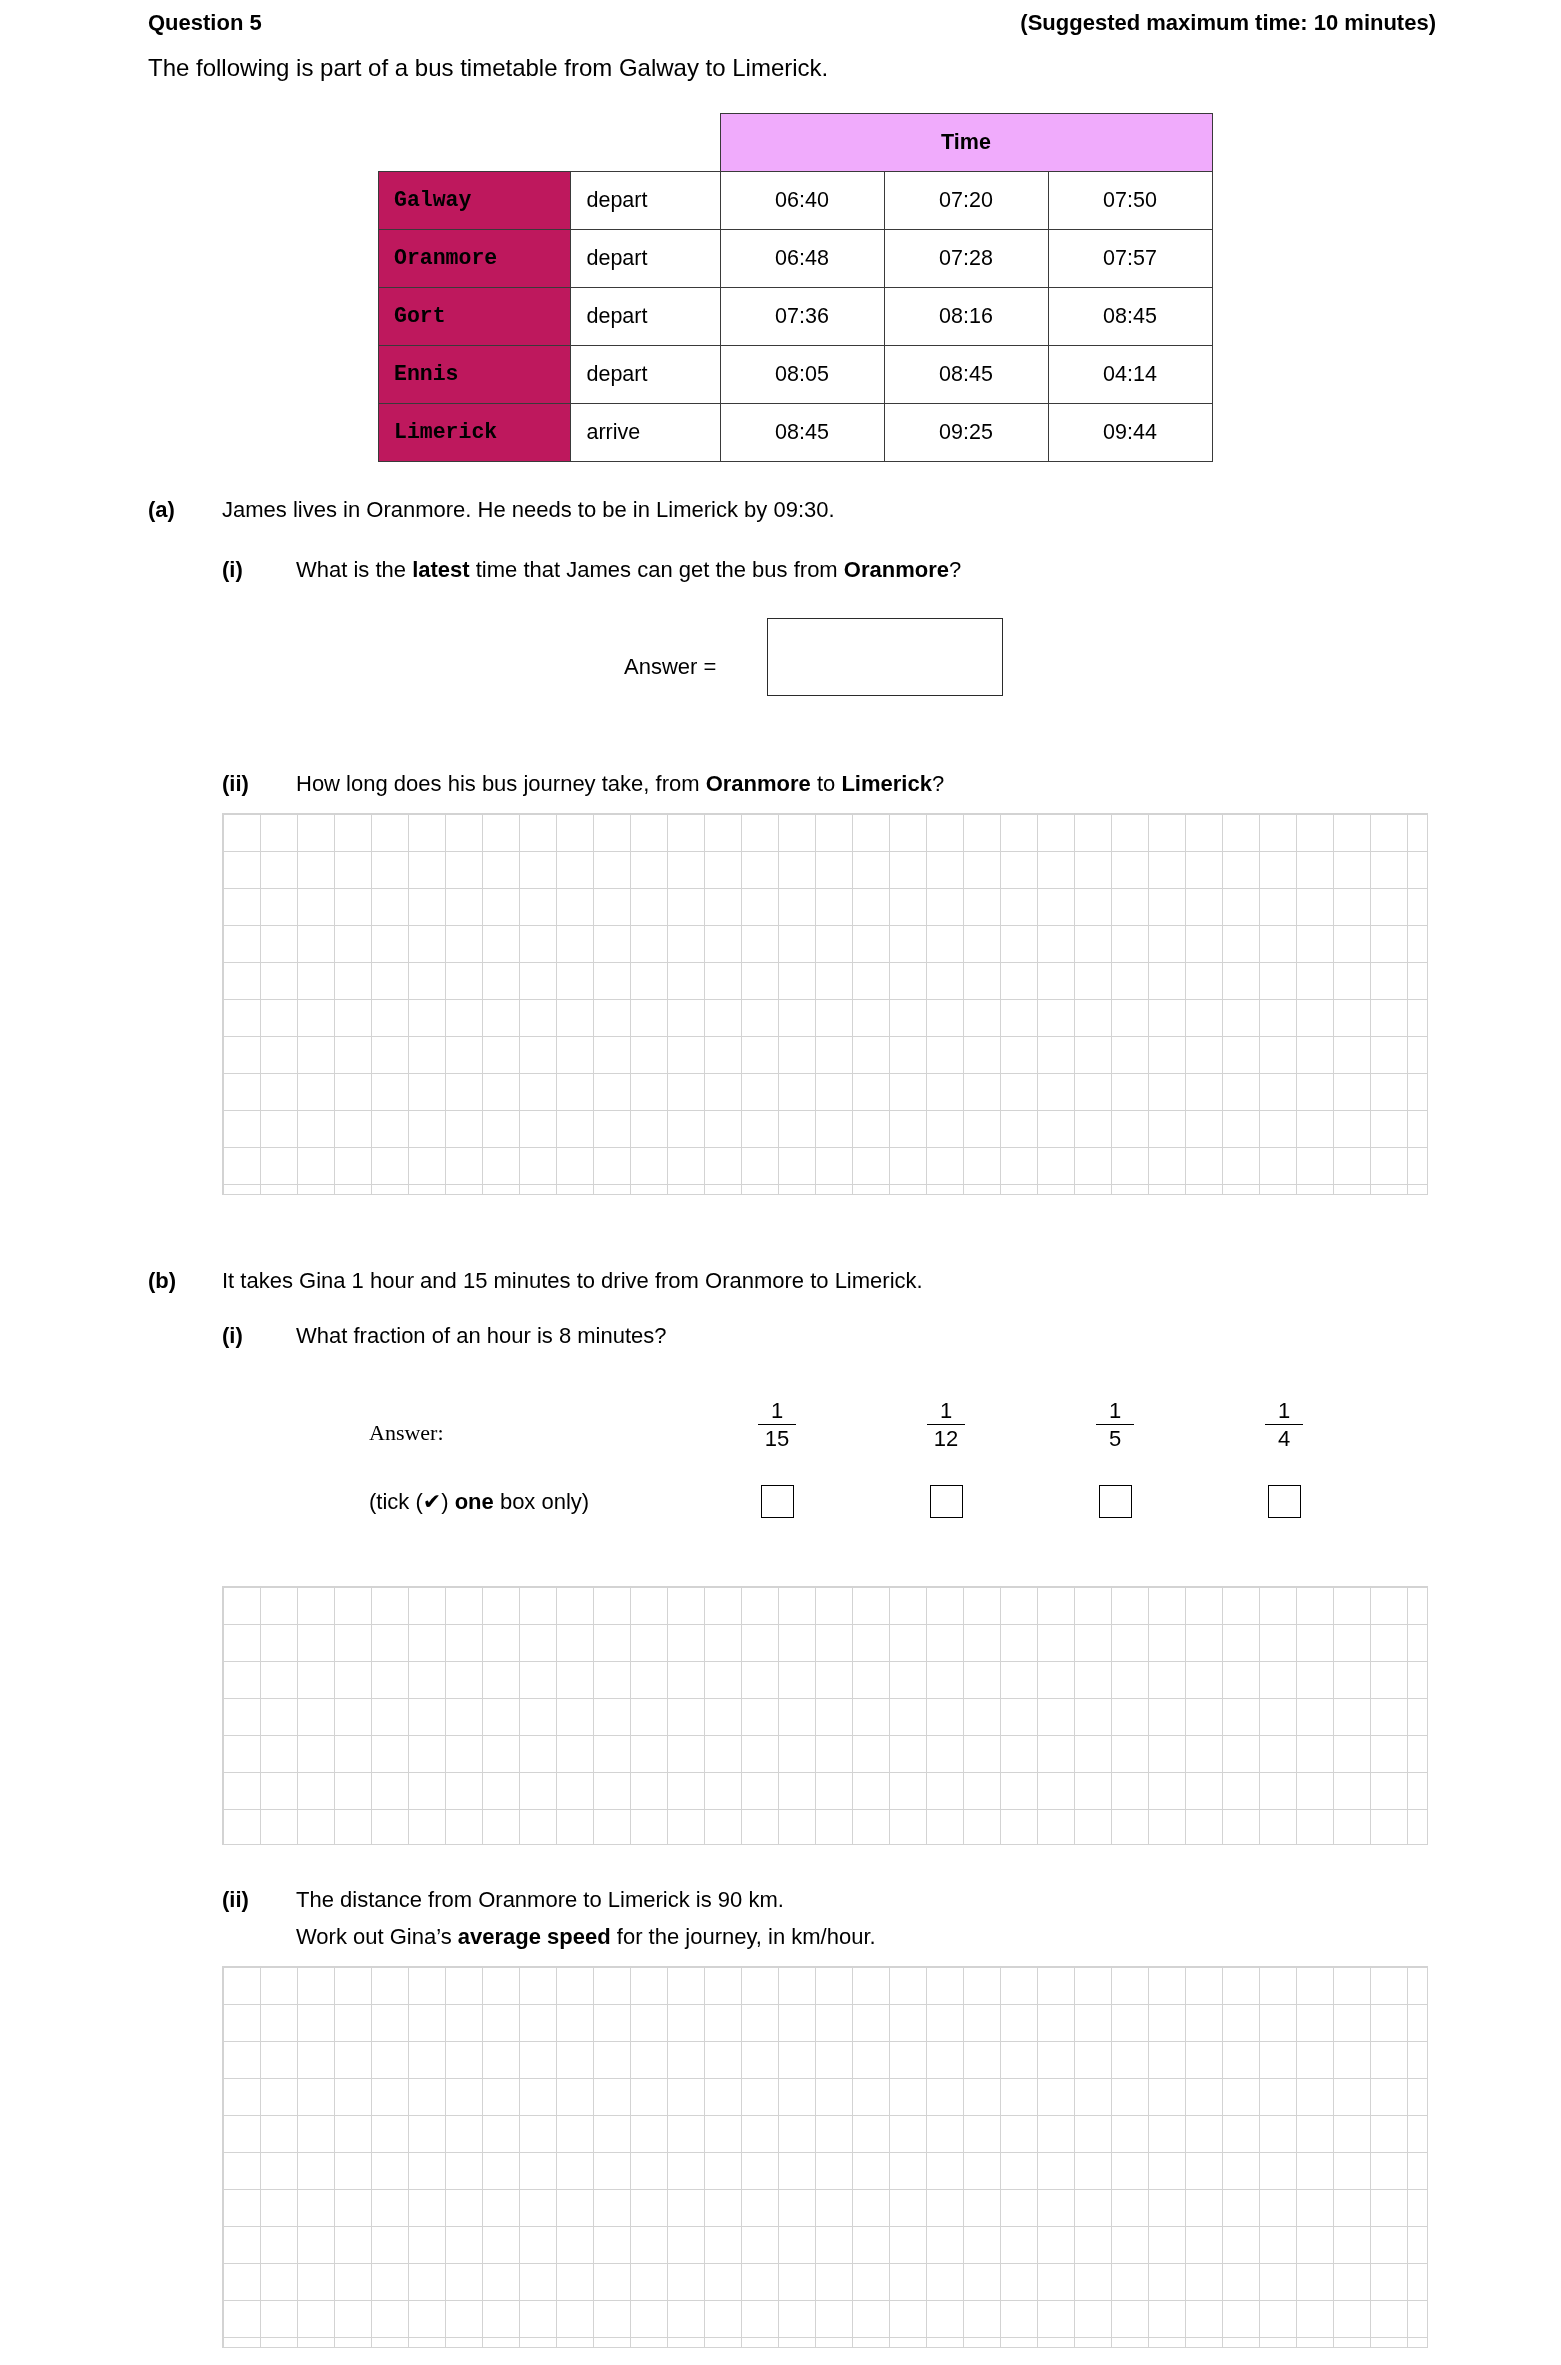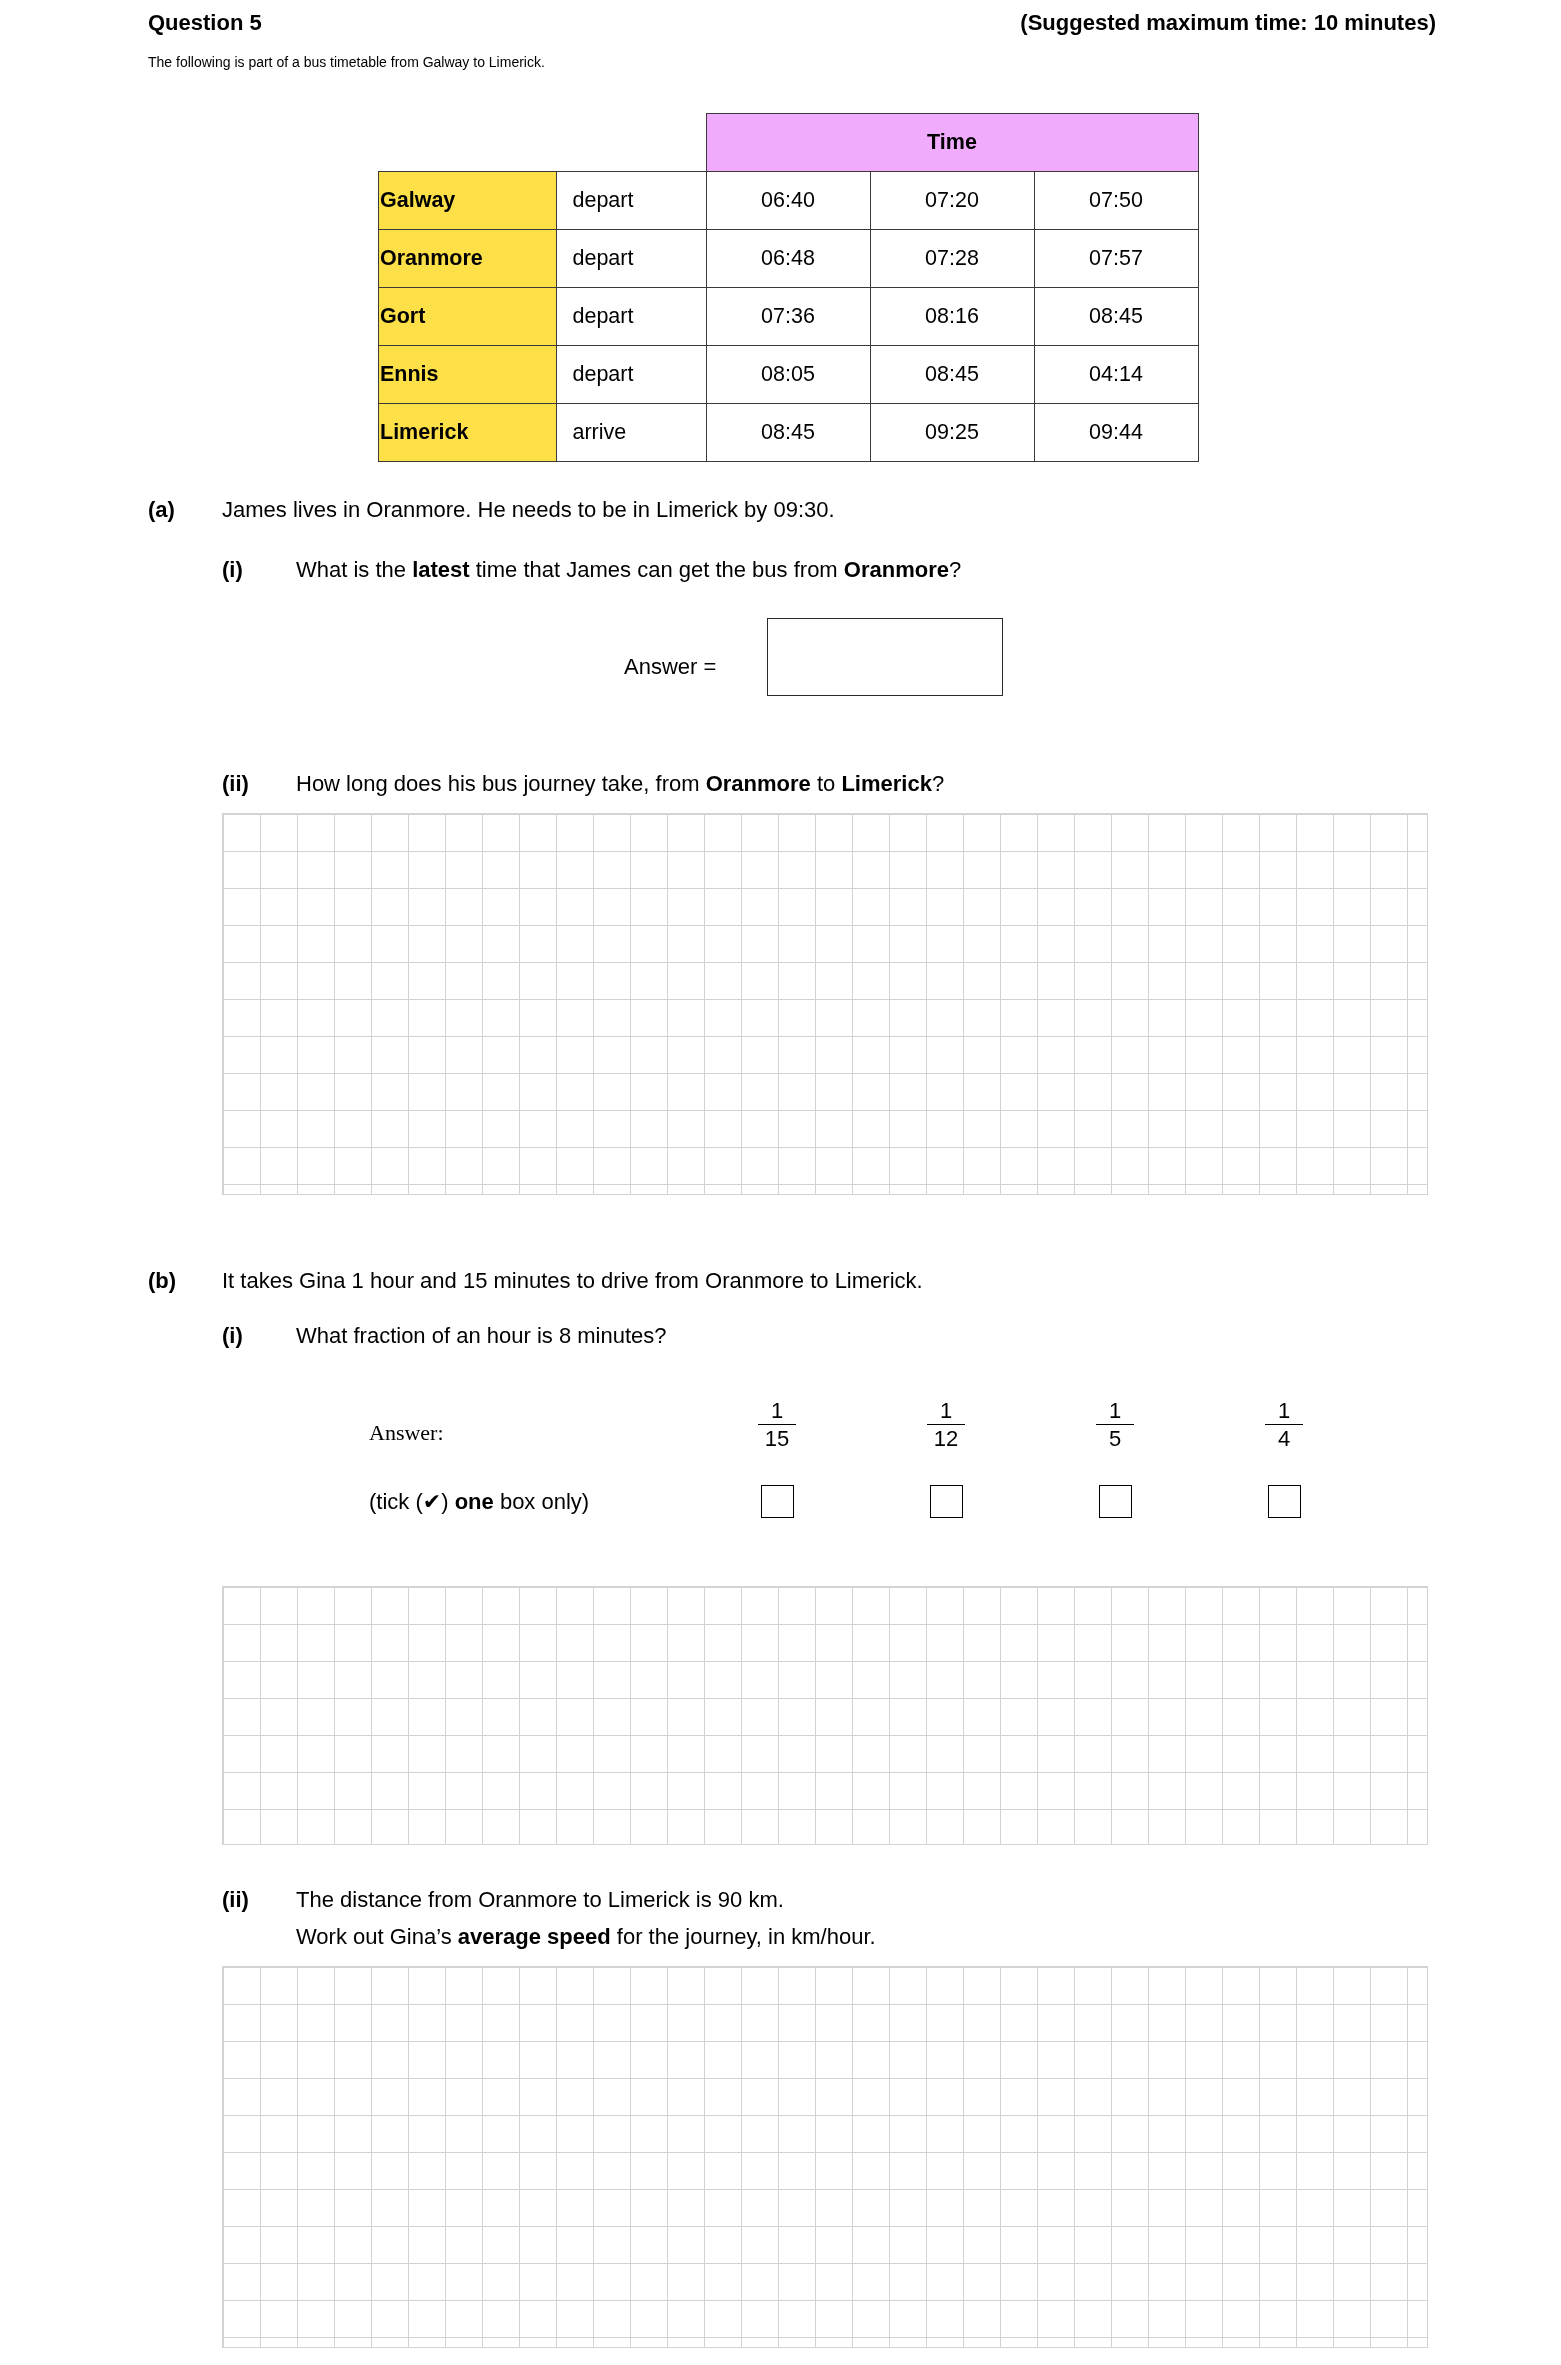--- a/index.html
+++ b/index.html
@@ -37,21 +37,21 @@
     justify-content: space-between;
     align-items: baseline;
     font-size: 22px;
     font-weight: bold;
   }
 
   .intro-line {
     position: absolute;
     left: 148px;
     top: 53px;
-    font-size: 14px;
+    font-size: 24px;
   }
 
   
   .timetable {
     position: absolute;
     left: 378px;
     top: 112px;
     border-collapse: collapse;
     font-size: 21.5px;
   }
@@ -59,23 +59,24 @@
     border: 1.7px solid #3a3a3a;
     padding: 0;
     height: 57px;
     text-align: center;
     vertical-align: middle;
     font-weight: normal;
   }
   .timetable .place {
     width: 176px;
     text-align: left;
-    padding-left: 1px;
-    font-weight: bold;
-    background: #fde047;
+    padding-left: 15px;
+    font-weight: bold;
+    background: #be185d;
+    font-family: Liberation Mono, monospace;
   }
   .timetable .dep {
     width: 133px;
     text-align: left;
     padding-left: 15.5px;
   }
   .timetable .tm {
     width: 163px;
   }
   .timetable .time-head {

